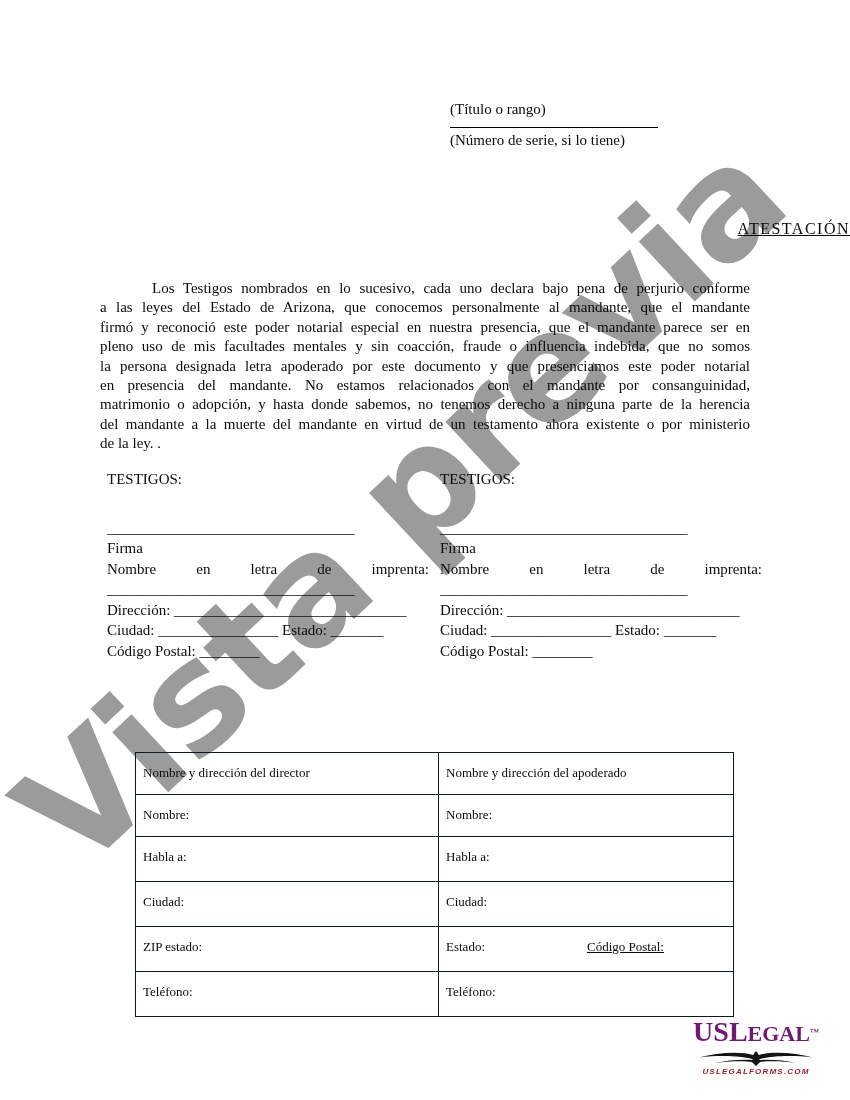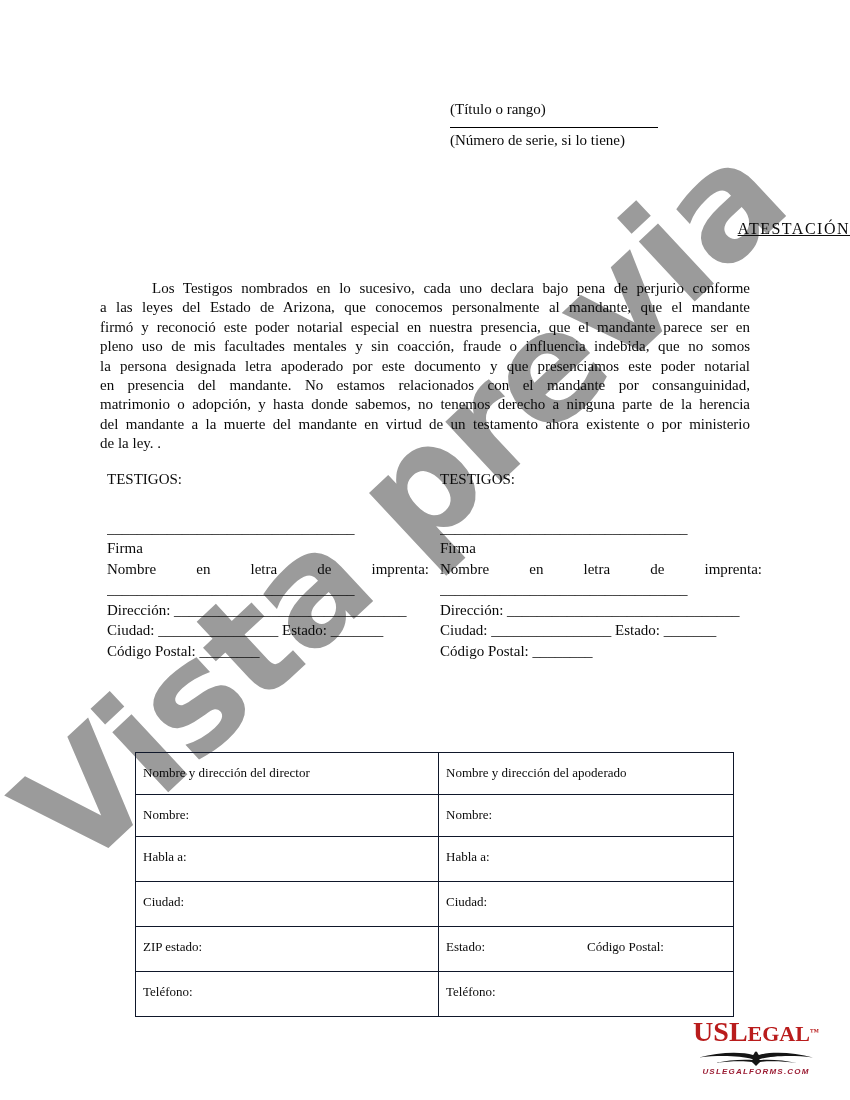--- a/index.html
+++ b/index.html
@@ -47,21 +47,21 @@
     border-collapse:collapse;font-size:13px;table-layout:fixed;
   }
   .ptable td{
     border:1px solid #0f172a;vertical-align:top;
     padding:12px 7px;overflow:hidden;
   }
   .ptable col.c1{width:303px;}
   .ptable col.c2{width:295px;}
   .ptable tr.h td{height:17px;}
   .ptable tr.tall td{height:20px;}
-  .cp{margin-left:102px;}
+  .cp{margin-left:102px;text-decoration:underline;}
   
   .logo{position:absolute;left:690px;top:1018px;width:132px;text-align:center;}
   .brand{
     font-family:"Liberation Serif", serif;font-weight:bold;
     color:#9B1C33;white-space:nowrap;line-height:28px;
   }
   .brand .big{font-size:28px;}
   .brand .small{font-size:22px;}
   .brand sup{font-size:9px;vertical-align:super;}
   .eagle{display:block;margin:1px auto 1px auto;}
@@ -154,21 +154,21 @@
         </td>
       </tr>
       <tr class="tall">
         <td>Teléfono:</td>
         <td>Teléfono:</td>
       </tr>
     </tbody>
       </table>
 
     <div class="logo">
-      <div class="brand brand-color" style="color: #b91c1c;">
+      <div class="brand brand-color" style="color: #701a75;">
         <span class="big">US</span><span class="big">L</span><span class="small">EGAL</span><sup>™</sup>
       </div>
       <svg class="eagle" width="116" height="15" viewBox="0 0 116 15">
         <path fill="#151515" d="M58,1 L55,4 C44,0.5 20,1 1,6.5 C22,4 43,5 54,8 L55,9 C46,8 29,9 17,12 C31,10 47,10 54,11 L58,12.5 L62,11 C69,10 85,10 99,12 C87,9 70,8 61,9 L62,8 C73,5 94,4 115,6.5 C96,1 72,0.5 61,4 Z"></path>
         <path fill="#151515" d="M54,11 L58,15 L62,11 Z"></path>
         <circle fill="#151515" cx="58" cy="2.2" r="1.6"></circle>
       </svg>
       <div class="site brand-color" style="color: rgb(155, 28, 51); font-style: italic;">USLEGALFORMS.COM</div>
     </div>
 

